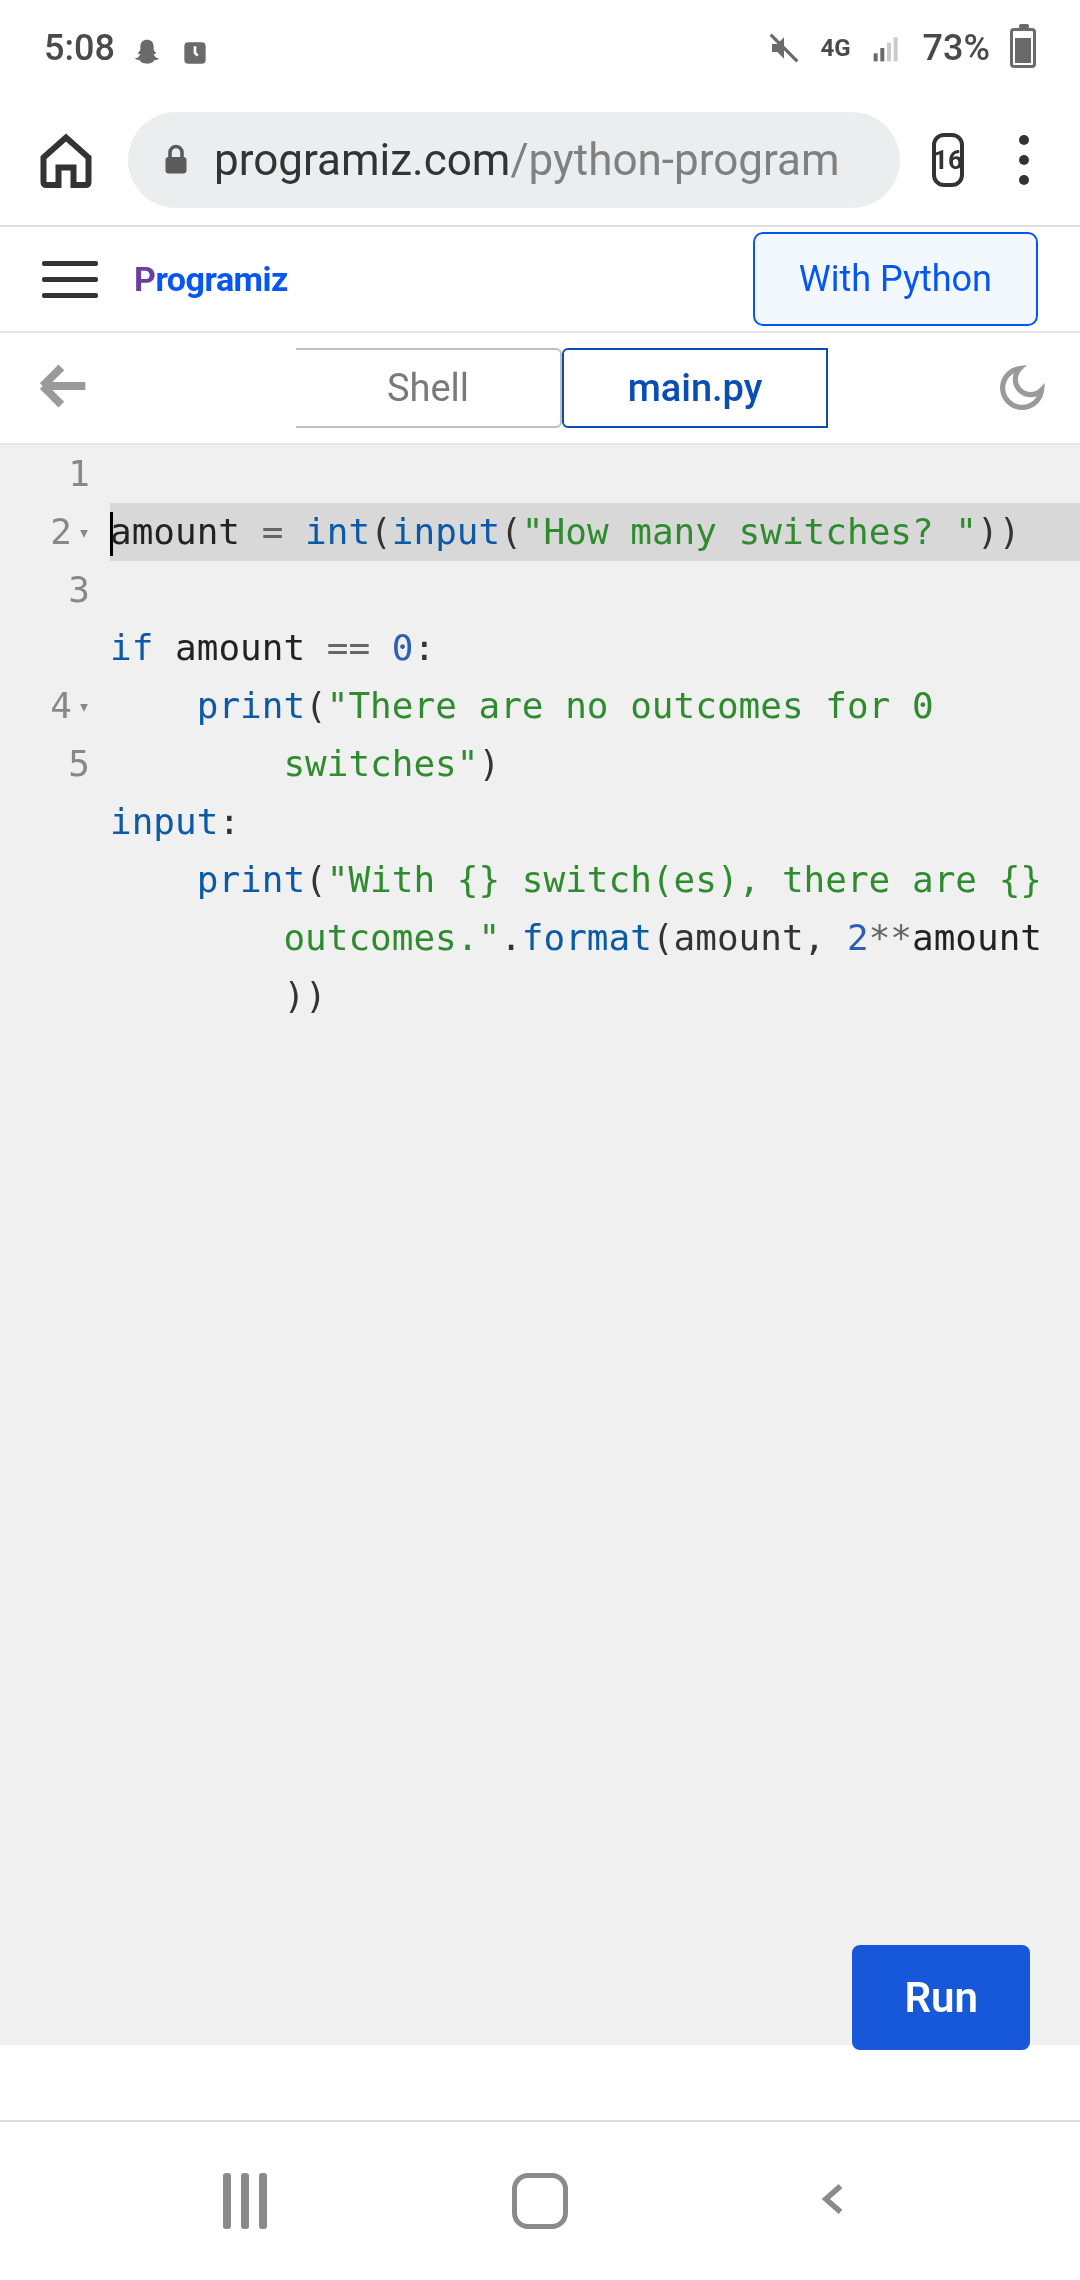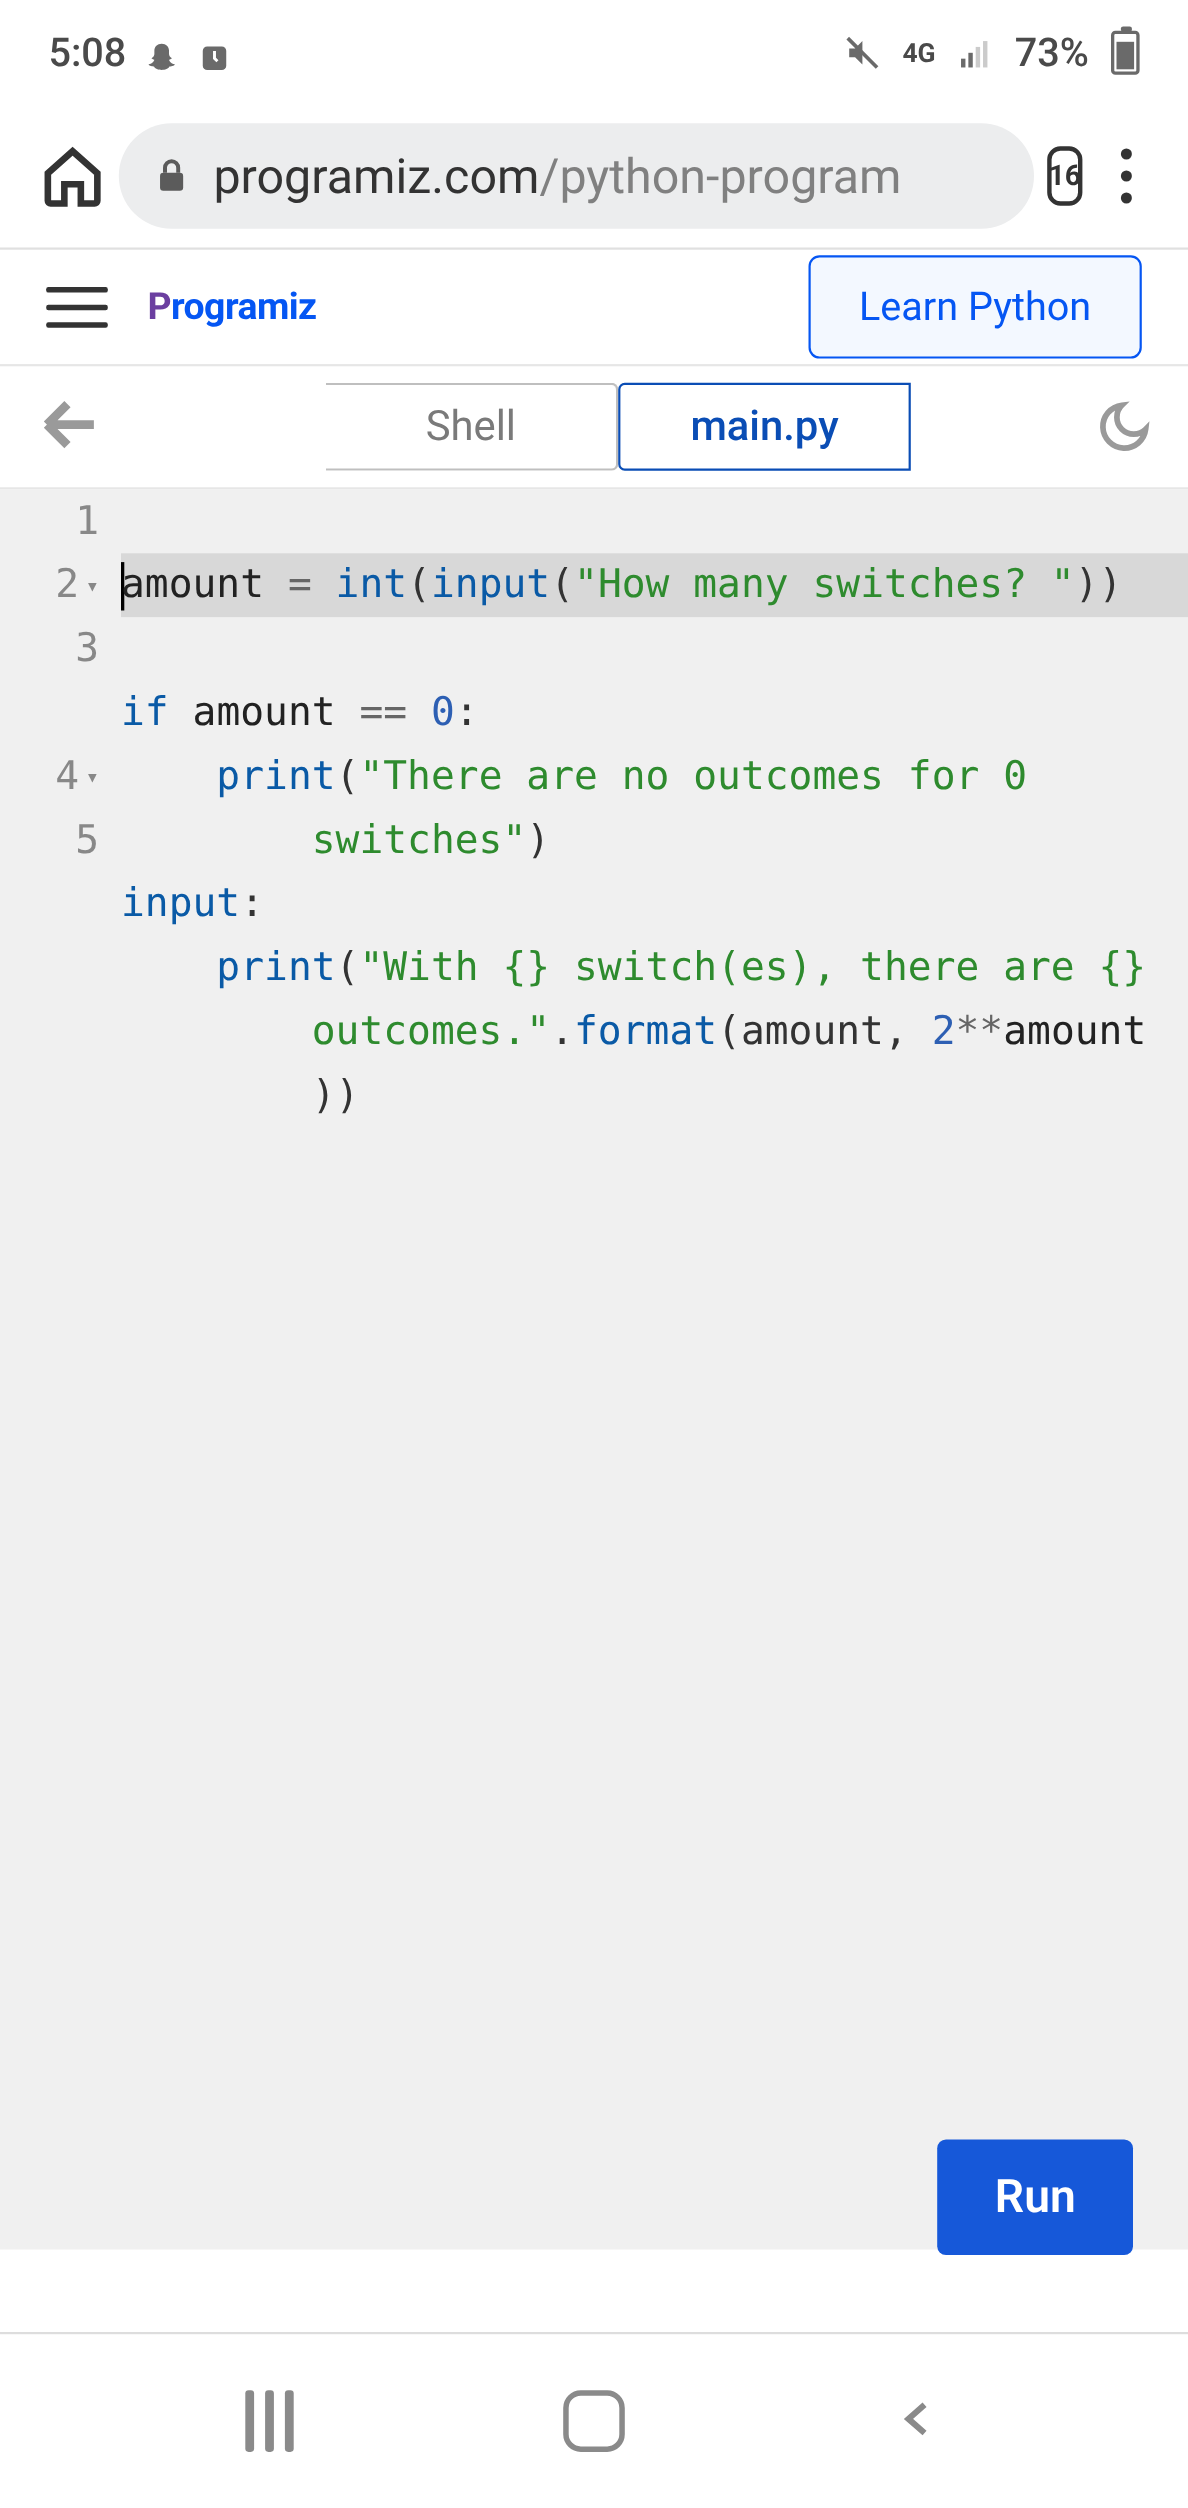--- a/index.html
+++ b/index.html
@@ -41,21 +41,21 @@
   content: ""; position: absolute; bottom: 2px; left: 2px; right: 2px; height: 72%;
   background: #6a6a6a;
 }
 
 
 .browser-bar {
   height: 130px;
   display: flex;
   align-items: center;
   padding: 0 28px 0 36px;
-  gap: 12px;
+  gap: 32px;
 }
 .home-btn { width: 60px; height: 60px; color: #333; }
 .url-pill {
   flex: 1;
   height: 96px;
   background: #ecedee;
   border-radius: 48px;
   display: flex;
   align-items: center;
   padding: 0 30px;
@@ -257,21 +257,21 @@
 
 <div class="app-header">
   <div class="hamburger">
       <span></span>
       <span></span>
       <span></span>
     </div>
   <div class="brand">
     <div class="brand-logo"><span class="purple">P</span><span>rogramiz</span></div>
   </div>
-  <div class="learn-btn">Learn Python</div>
+  <div class="learn-btn">With Python</div>
 </div>
 
 <div class="toolbar">
   <span class="back-arrow">
     <svg viewBox="0 0 24 24" fill="none" stroke="currentColor" stroke-width="3">
         <path d="M20 12H4m0 0l7-7m-7 7l7 7"></path>
       </svg>
   </span>
   <div class="tabs">
     <div class="tab">Shell</div>

